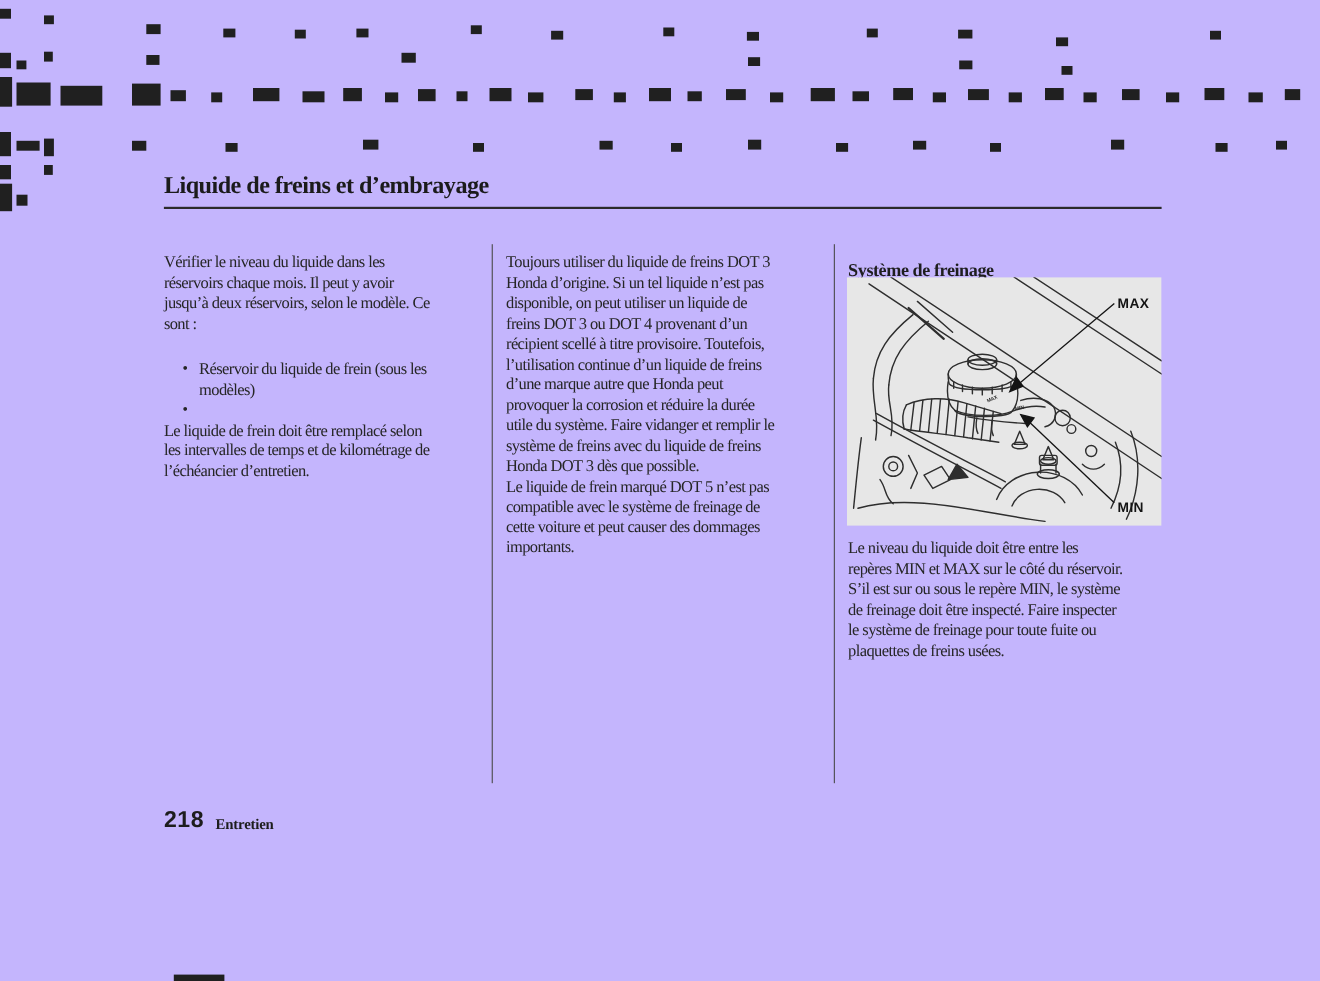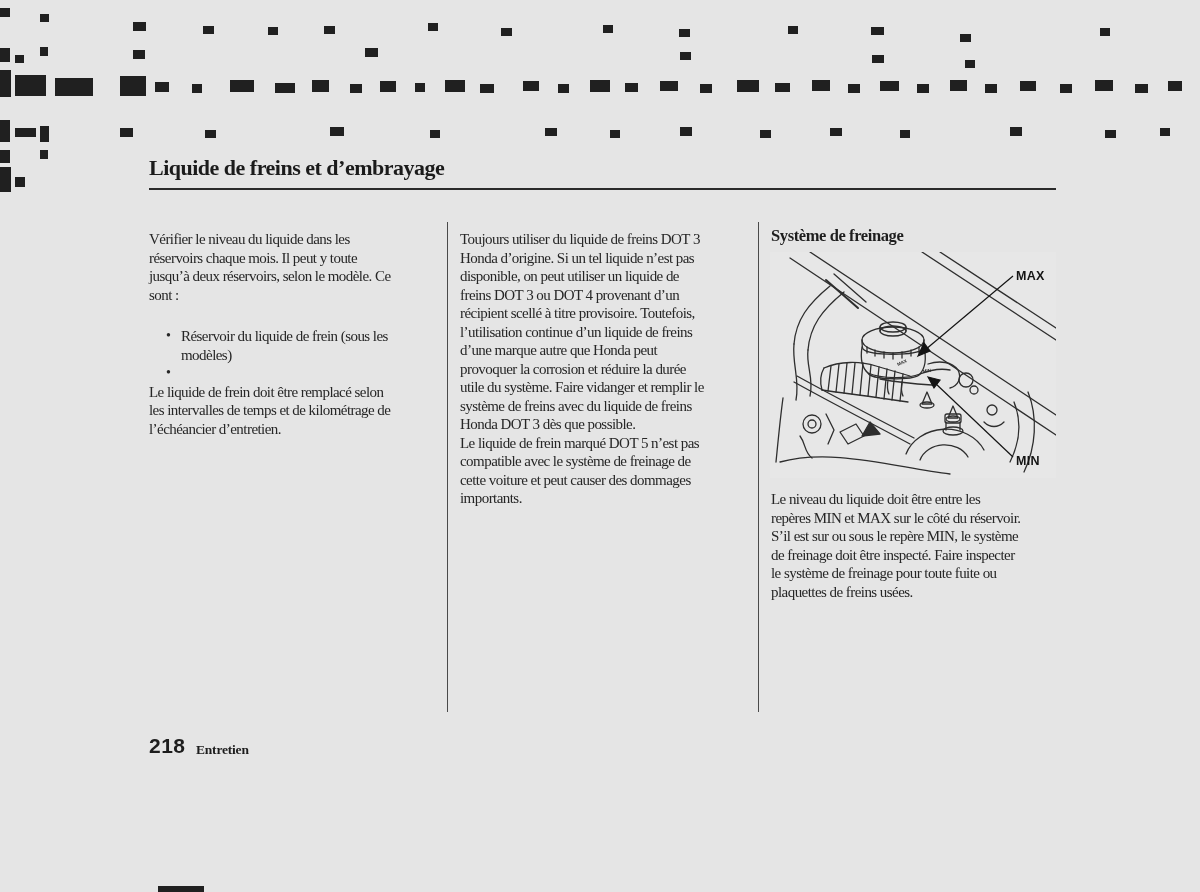--- a/index.html
+++ b/index.html
@@ -1,19 +1,19 @@
 <!DOCTYPE html>
 <html><head>
 <meta charset="utf-8">
 <style>
   html,body{margin:0;padding:0;background:#ffffff;}
   .page{
     position:relative;
     width:1200px;height:892px;
-    background:#e5e5e5;
+    background:#c4b5fd;
     overflow:hidden;
     font-family:"Liberation Serif", serif;
     color:#262626;
   }
   
   .noise{position:absolute;left:0;top:0;}
   
   .title{
     position:absolute;left:149px;top:155px;
     font-size:22px;font-weight:bold;color:#1b1b1b;
@@ -30,21 +30,21 @@
   .col p{margin:0;white-space:pre;}
   .col-left{left:149px;top:230px;width:298px;}
   .col-mid{left:460px;top:230px;width:297px;}
   .bullets{margin:23px 0 0 17px;padding:0;}
   .bullet-item{display:flex;}
   .bullet-item .marker{width:15px;flex:0 0 15px;font-size:14px;}
   .bullet-item .btxt{white-space:pre;}
   .gap-para{margin-top:19px;}
   .gap-para-mid{margin-top:23px;}
   .right-heading{
-    position:absolute;left:771px;top:226px;margin:0;
+    position:absolute;left:771px;top:236px;margin:0;
     font-size:16.5px;font-weight:bold;letter-spacing:-0.4px;color:#1e1e1e;
     white-space:pre;
   }
   .figure{position:absolute;left:770px;top:252px;width:286px;height:226px;}
   .right-para{
     position:absolute;left:771px;top:490px;width:290px;
     font-size:15px;line-height:18.5px;letter-spacing:-0.55px;
     white-space:pre;margin:0;
   }
   .footer-pagenum{
@@ -158,21 +158,21 @@
   </svg>
 
   <h1 class="title">Liquide de freins et d’embrayage</h1>
   <div class="title-rule"></div>
 
   <div class="vsep vsep1"></div>
   <div class="vsep vsep2"></div>
 
   <div class="col col-left">
     <p>Vérifier le niveau du liquide dans les
-réservoirs chaque mois. Il peut y toute
+réservoirs chaque mois. Il peut y avoir
 jusqu’à deux réservoirs, selon le modèle. Ce
 sont :</p>
     <div class="bullets">
       <div class="bullet-item">
         <span class="marker">•</span>
         <span class="btxt">Réservoir du liquide de frein (sous les
 modèles)</span>
       </div>
       <div class="bullet-item">
         <span class="marker">•</span>

